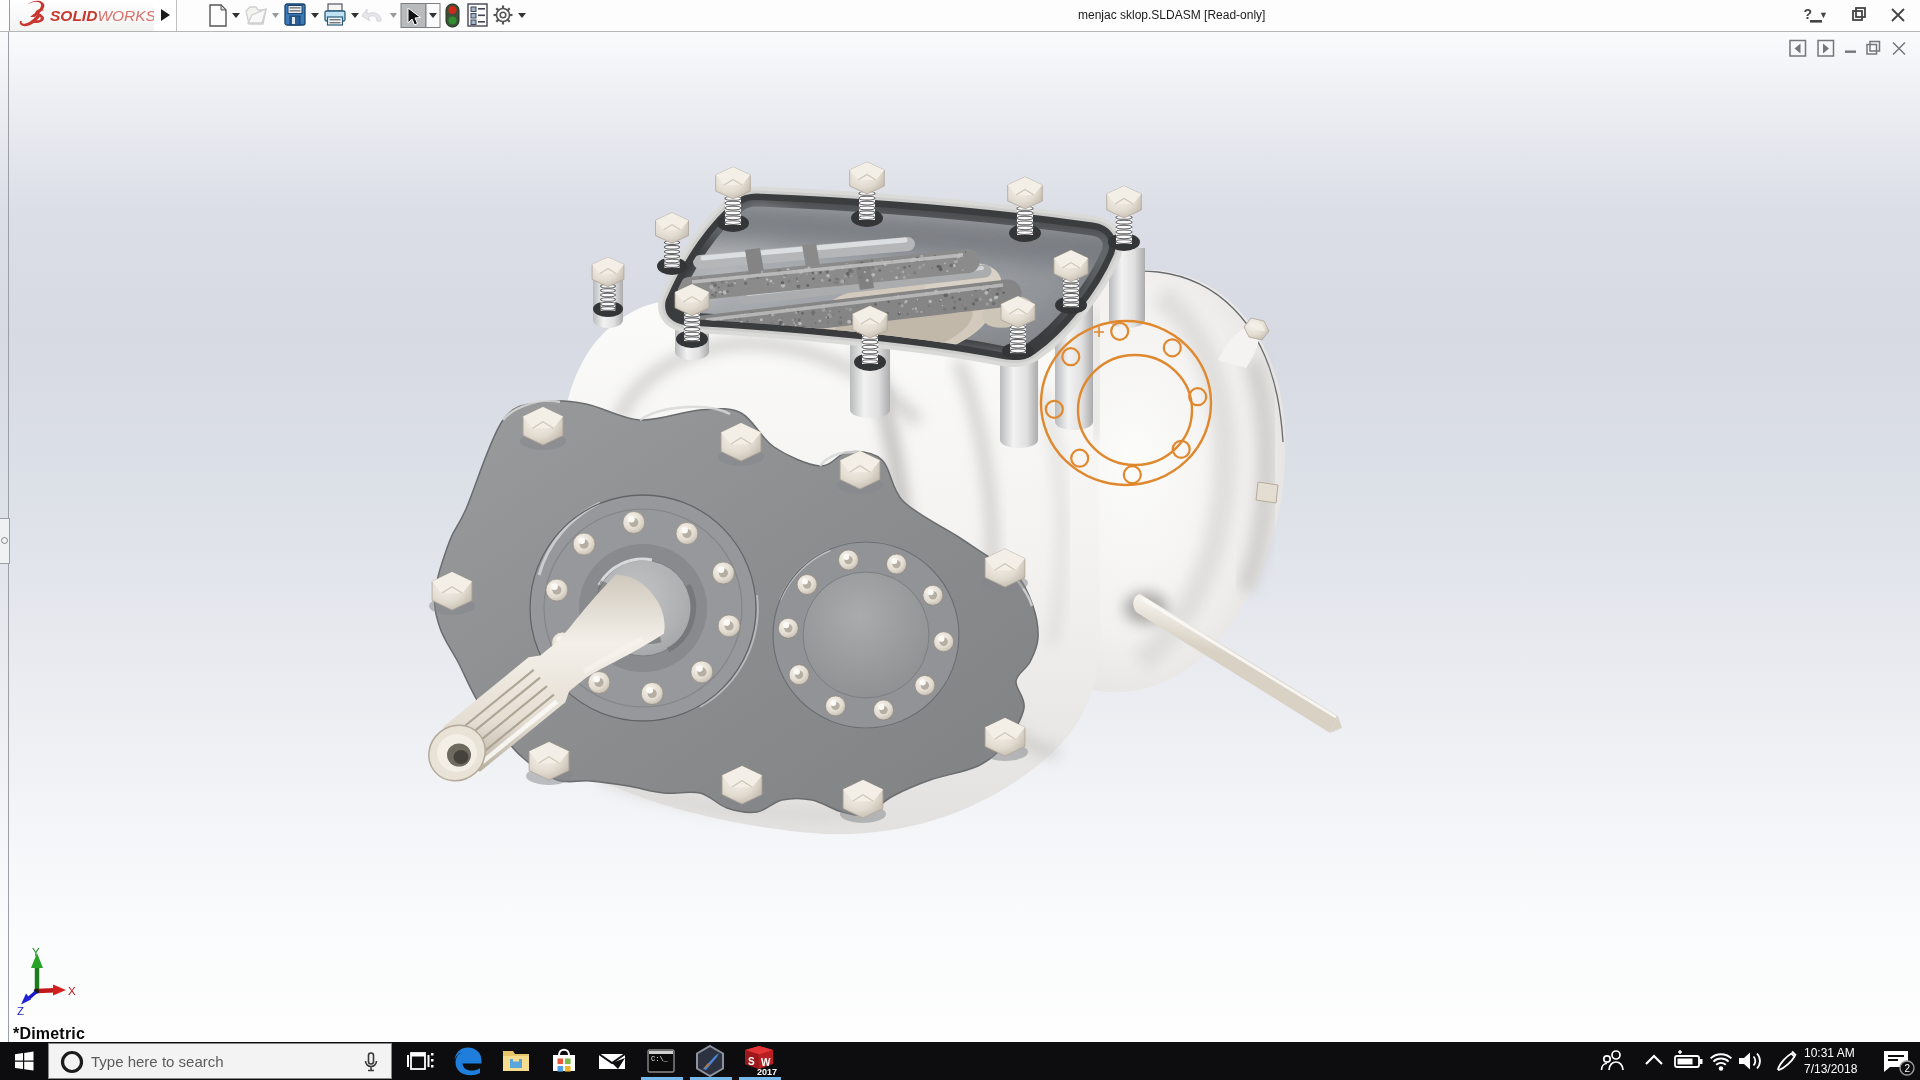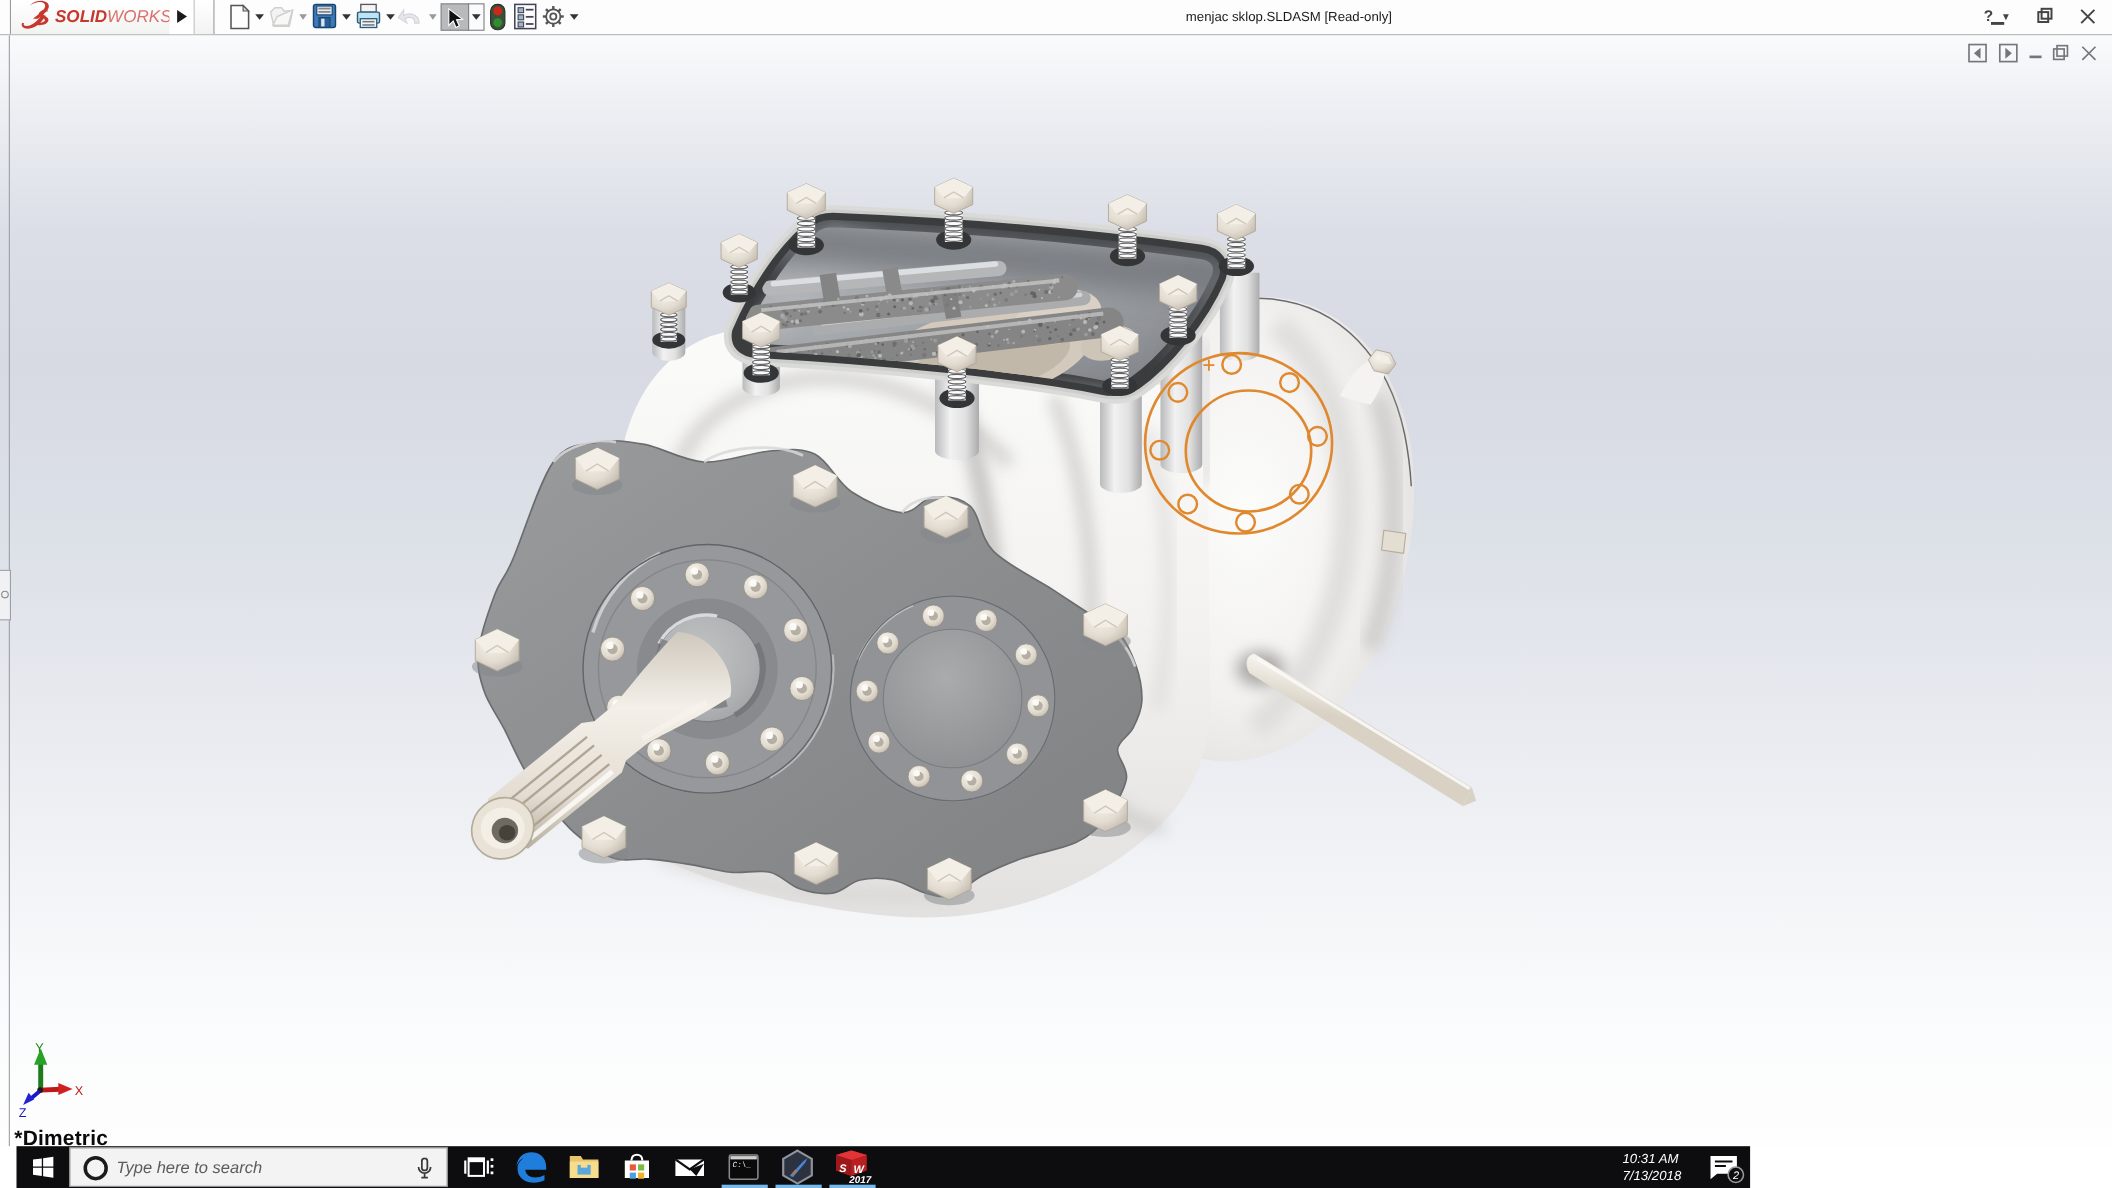--- a/index.html
+++ b/index.html
@@ -2,37 +2,37 @@
 <html><head>
 <meta charset="utf-8">
 <style>
   html,body{margin:0;padding:0;width:1920px;height:1080px;overflow:hidden;
     font-family:"Liberation Sans",sans-serif;background:#fff;}
   #stage{position:absolute;top:0;left:0;width:1920px;height:1080px;}
   
   #titlebar{position:absolute;top:0;left:0;width:1920px;height:31px;background:#fdfdfd;
     border-bottom:1px solid #b6b6b6;z-index:30;}
   #swlogo{position:absolute;top:0;left:9px;width:144px;height:31px;background:linear-gradient(180deg,#ffffff,#f1f3f1);
-    border-left:1px solid #9a9a9a;border-right:1px solid #9a9a9a;padding-left:40px;}
+    border-left:1px solid #9a9a9a;border-right:1px solid #9a9a9a;}
   #swlogo .txt{position:absolute;top:7px;left:40px;font-style:italic;font-size:15.5px;letter-spacing:0px;white-space:nowrap;}
   #swlogo .txt b{color:#c8372d;font-weight:bold;}
   #swlogo .txt span{color:#d9706a;font-weight:normal;}
   #flyout{position:absolute;top:0;left:154px;width:22px;height:31px;background:#ffffff;border-right:1px solid #c0c0c0;}
   #flyout:after{content:"";position:absolute;left:7px;top:9px;border-left:9px solid #1a1a1a;border-top:6px solid transparent;border-bottom:6px solid transparent;}
   #title-text{position:absolute;top:8px;left:1078px;width:220px;font-size:12px;color:#1a1a1a;white-space:nowrap;}
   .tbar-right{position:absolute;top:6px;color:#444;font-size:14px;}
   
   #viewport{position:absolute;top:31px;left:0;width:1920px;height:1011px;
     background:linear-gradient(180deg,#fafbfc 0%,#eceef3 7%,#dbdee6 18%,#d7dae3 30%,#dce0e7 45%,#e7e9ef 60%,#f2f3f6 75%,#fafbfc 88%,#fefefe 100%);}
   #vline{position:absolute;top:32px;left:8px;width:1px;height:1010px;background:#9aa0a6;z-index:5;}
   #sidetab{position:absolute;top:518px;left:0;width:9px;height:44px;background:#f0f1f3;border:1px solid #9aa0a6;border-left:none;z-index:6;}
   #sidetab:after{content:"";position:absolute;left:1px;top:18px;width:5px;height:5px;border-radius:50%;border:1px solid #888;}
-  #dimetric{position:absolute;top:1025px;left:13px;font-size:19px;color:#0a0a0a;font-weight:bold;z-index:7;letter-spacing:0.2px;}
+  #dimetric{position:absolute;top:1025px;left:13px;font-size:16px;color:#0a0a0a;font-weight:bold;z-index:7;letter-spacing:0.2px;}
   
-  #taskbar{position:absolute;top:1042px;left:15px;width:1576px;height:38px;background:#0d0d0f;z-index:40;font-style:italic;}
+  #taskbar{position:absolute;top:1042px;left:0;width:1920px;height:38px;background:#0d0d0f;z-index:40;}
   #searchbox{position:absolute;top:1px;left:48px;width:344px;height:36px;background:#f3f3f3;border:1px solid #888;box-sizing:border-box;}
   #searchbox .stext{position:absolute;top:9px;left:42px;font-size:15px;color:#5c5c5c;}
   .tico{position:absolute;top:0;width:48px;height:38px;}
   .uline{position:absolute;top:35px;height:3px;background:#76b9ed;}
   .clock{position:absolute;right:40px;top:3px;width:76px;color:#fff;font-size:12px;line-height:16px;}
 </style>
 </head>
 <body>
 <div id="stage">
 

